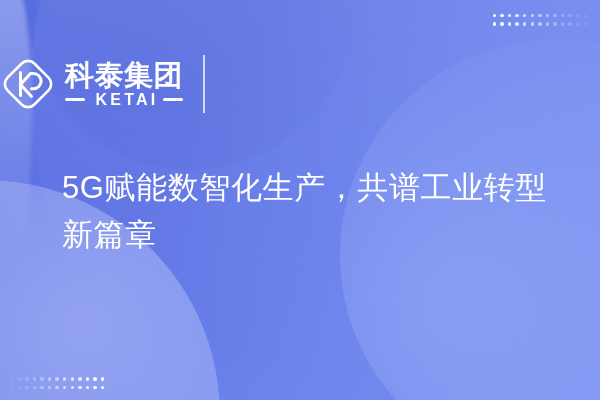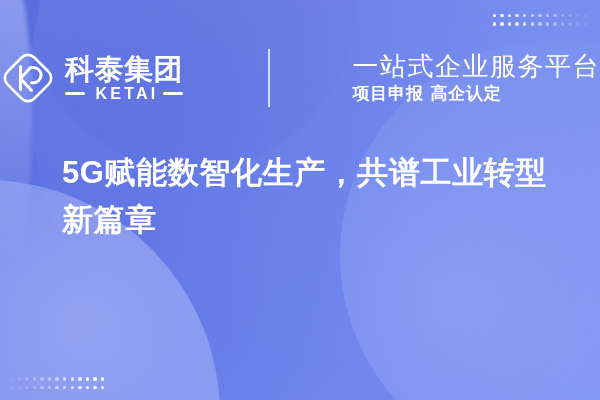--- a/index.html
+++ b/index.html
@@ -100,26 +100,26 @@
     border-radius: 50%;
     background: #ffffff;
   }
   #dots-top-right { top: 14px; right: 13px; }
   #dots-bottom-left { left: 10px; bottom: 11px; }
 
   
   .header {
     position: absolute;
     left: 0;
-    top: 42px;
+    top: 48px;
     width: 600px;
     height: 72px;
     display: flex;
     align-items: center;
-    justify-content: space-between;
+    justify-content: flex-start;
   }
 
   .logo-block {
     display: flex;
     align-items: center;
     gap: 9px;
   }
 
   .logo-mark {
     width: 56px;
@@ -193,24 +193,24 @@
     font-family: "DejaVu Serif", "Liberation Serif", serif;
     font-weight: 700;
     letter-spacing: 0.8px;
     white-space: nowrap;
   }
 
   
   .headline {
     position: absolute;
     left: 62px;
-    top: 149px;
+    top: 164px;
     width: 492px;
     font-size: 31px;
-    font-weight: 700;
+    font-weight: 400;
     line-height: 1.52;
     color: #ffffff;
     letter-spacing: 0.6px;
   }
 </style>
 </head>
 <body>
 
 <div class="banner">
 
@@ -309,22 +309,18 @@
         <div class="logo-en-row">
           <span class="logo-rule"></span>
           <span class="logo-en">KETAI</span>
           <span class="logo-rule"></span>
         </div>
       </div>
     </div>
 
     <div class="divider"></div>
 
-    <div class="tagline">
-      <div class="tagline-main">一站式企业服务平台</div>
-      <div class="tagline-sub">项目申报 高企认定</div>
-    </div>
 
   </div>
 
   <div class="headline">5G赋能数智化生产，共谱工业转型新篇章</div>
 
 </div>
 
 </body></html>

